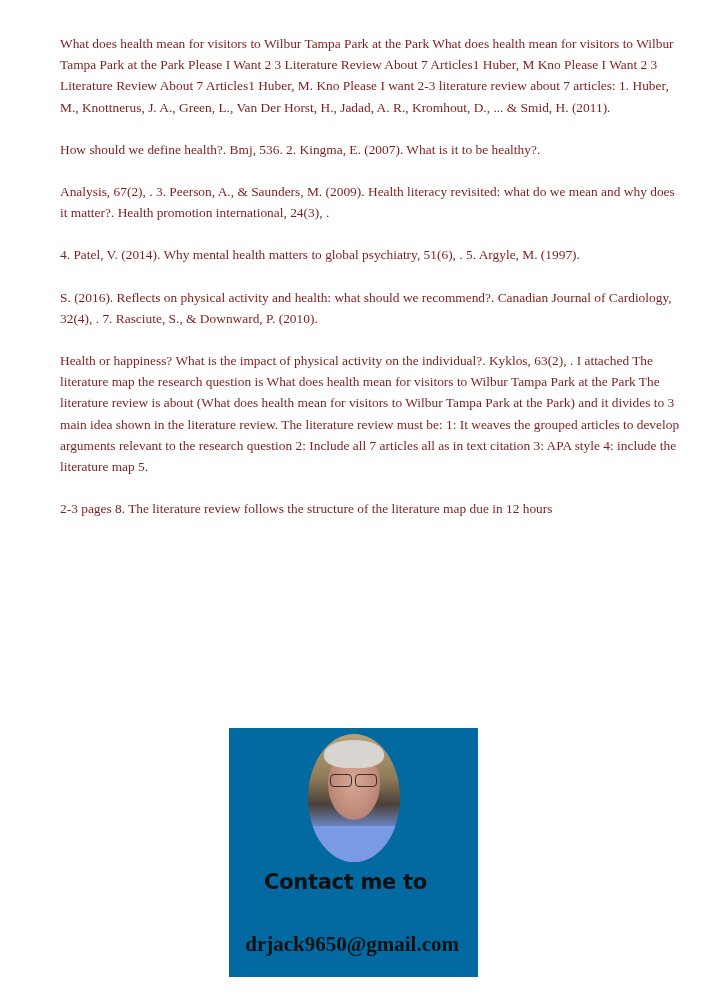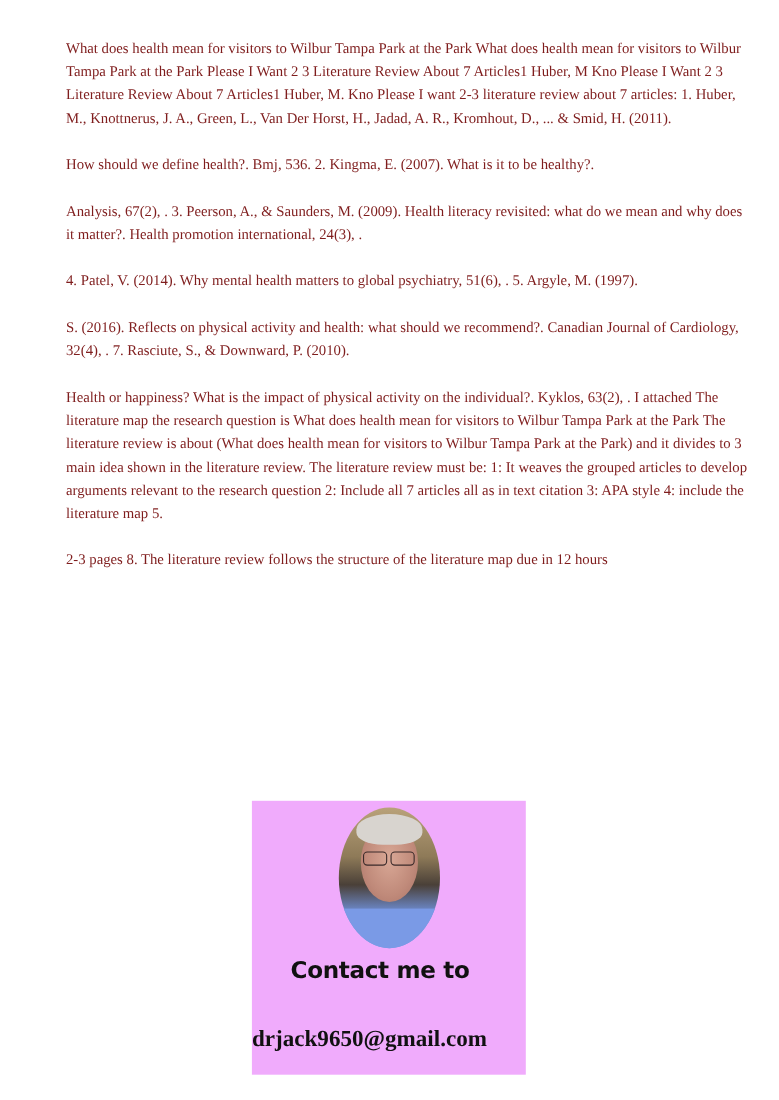--- a/index.html
+++ b/index.html
@@ -4,21 +4,21 @@
   <style>
     html, body { margin: 0; padding: 0; background: #ffffff; }
     body { width: 708px; height: 1000px; position: relative; overflow: hidden; }
     .page {
       position: absolute; left: 48px; top: 33px; width: 620px;
       font-family: Liberation Serif, serif; font-size: 13.4px; line-height: 21.2px; color: #7f1d1d; margin-left: 12px;
     }
     .para { margin: 0 0 21px 0; }
     .promo {
       position: absolute; left: 229px; top: 728px; width: 249px; height: 249px;
-      background: #f0abfc;
+      background: #0369a1;
     }
     .portrait {
       position: absolute; left: 79px; top: 6px; width: 92px; height: 128px;
       border-radius: 50%; overflow: hidden;
       background: linear-gradient(180deg, #b9a27a 0%, #8e7a58 35%, #4a4038 55%, #6f8fd6 75%, #7a9ae0 100%);
     }
     .face {
       position: absolute; left: 20px; top: 14px; width: 52px; height: 72px; border-radius: 50%;
       background: radial-gradient(ellipse at 50% 45%, #d9a896 0%, #c08a7a 60%, #a87266 100%);
     }
@@ -33,21 +33,21 @@
     .shirt {
       position: absolute; left: 0; top: 92px; width: 92px; height: 40px; background: #7a9ae6;
     }
     .promo-line1, .promo-line2 {
       position: absolute; left: 0; width: 249px; text-align: center;
       font-family: "DejaVu Sans", sans-serif; font-weight: bold; font-size: 21px; color: #111111; letter-spacing: -0.3px;
     }
     .promo-line1 { top: 142px; left: -8px; }
     .promo-line2 { top: 172px; }
     .promo-email {
-      position: absolute; left: 0; top: 204px; width: 230px; text-align: left;
+      position: absolute; left: 0; top: 204px; width: 230px; text-align: right;
       font-family: "Liberation Serif", serif; font-weight: bold; font-size: 21px; color: #111111;
     }
   </style>
 </head>
 <body>
 
 <div class="page">
   <p class="para">What does health mean for visitors to Wilbur Tampa Park at the Park What does health mean for visitors to Wilbur Tampa Park at the Park Please I Want 2 3 Literature Review About 7 Articles1 Huber, M Kno Please I Want 2 3 Literature Review About 7 Articles1 Huber, M. Kno Please I want 2-3 literature review about 7 articles: 1. Huber, M., Knottnerus, J. A., Green, L., Van Der Horst, H., Jadad, A. R., Kromhout, D., ... &amp; Smid, H. (2011).</p>
   <p class="para">How should we define health?. Bmj, 536. 2. Kingma, E. (2007). What is it to be healthy?.</p>
   <p class="para">Analysis, 67(2), . 3. Peerson, A., &amp; Saunders, M. (2009). Health literacy revisited: what do we mean and why does it matter?. Health promotion international, 24(3), .</p>

